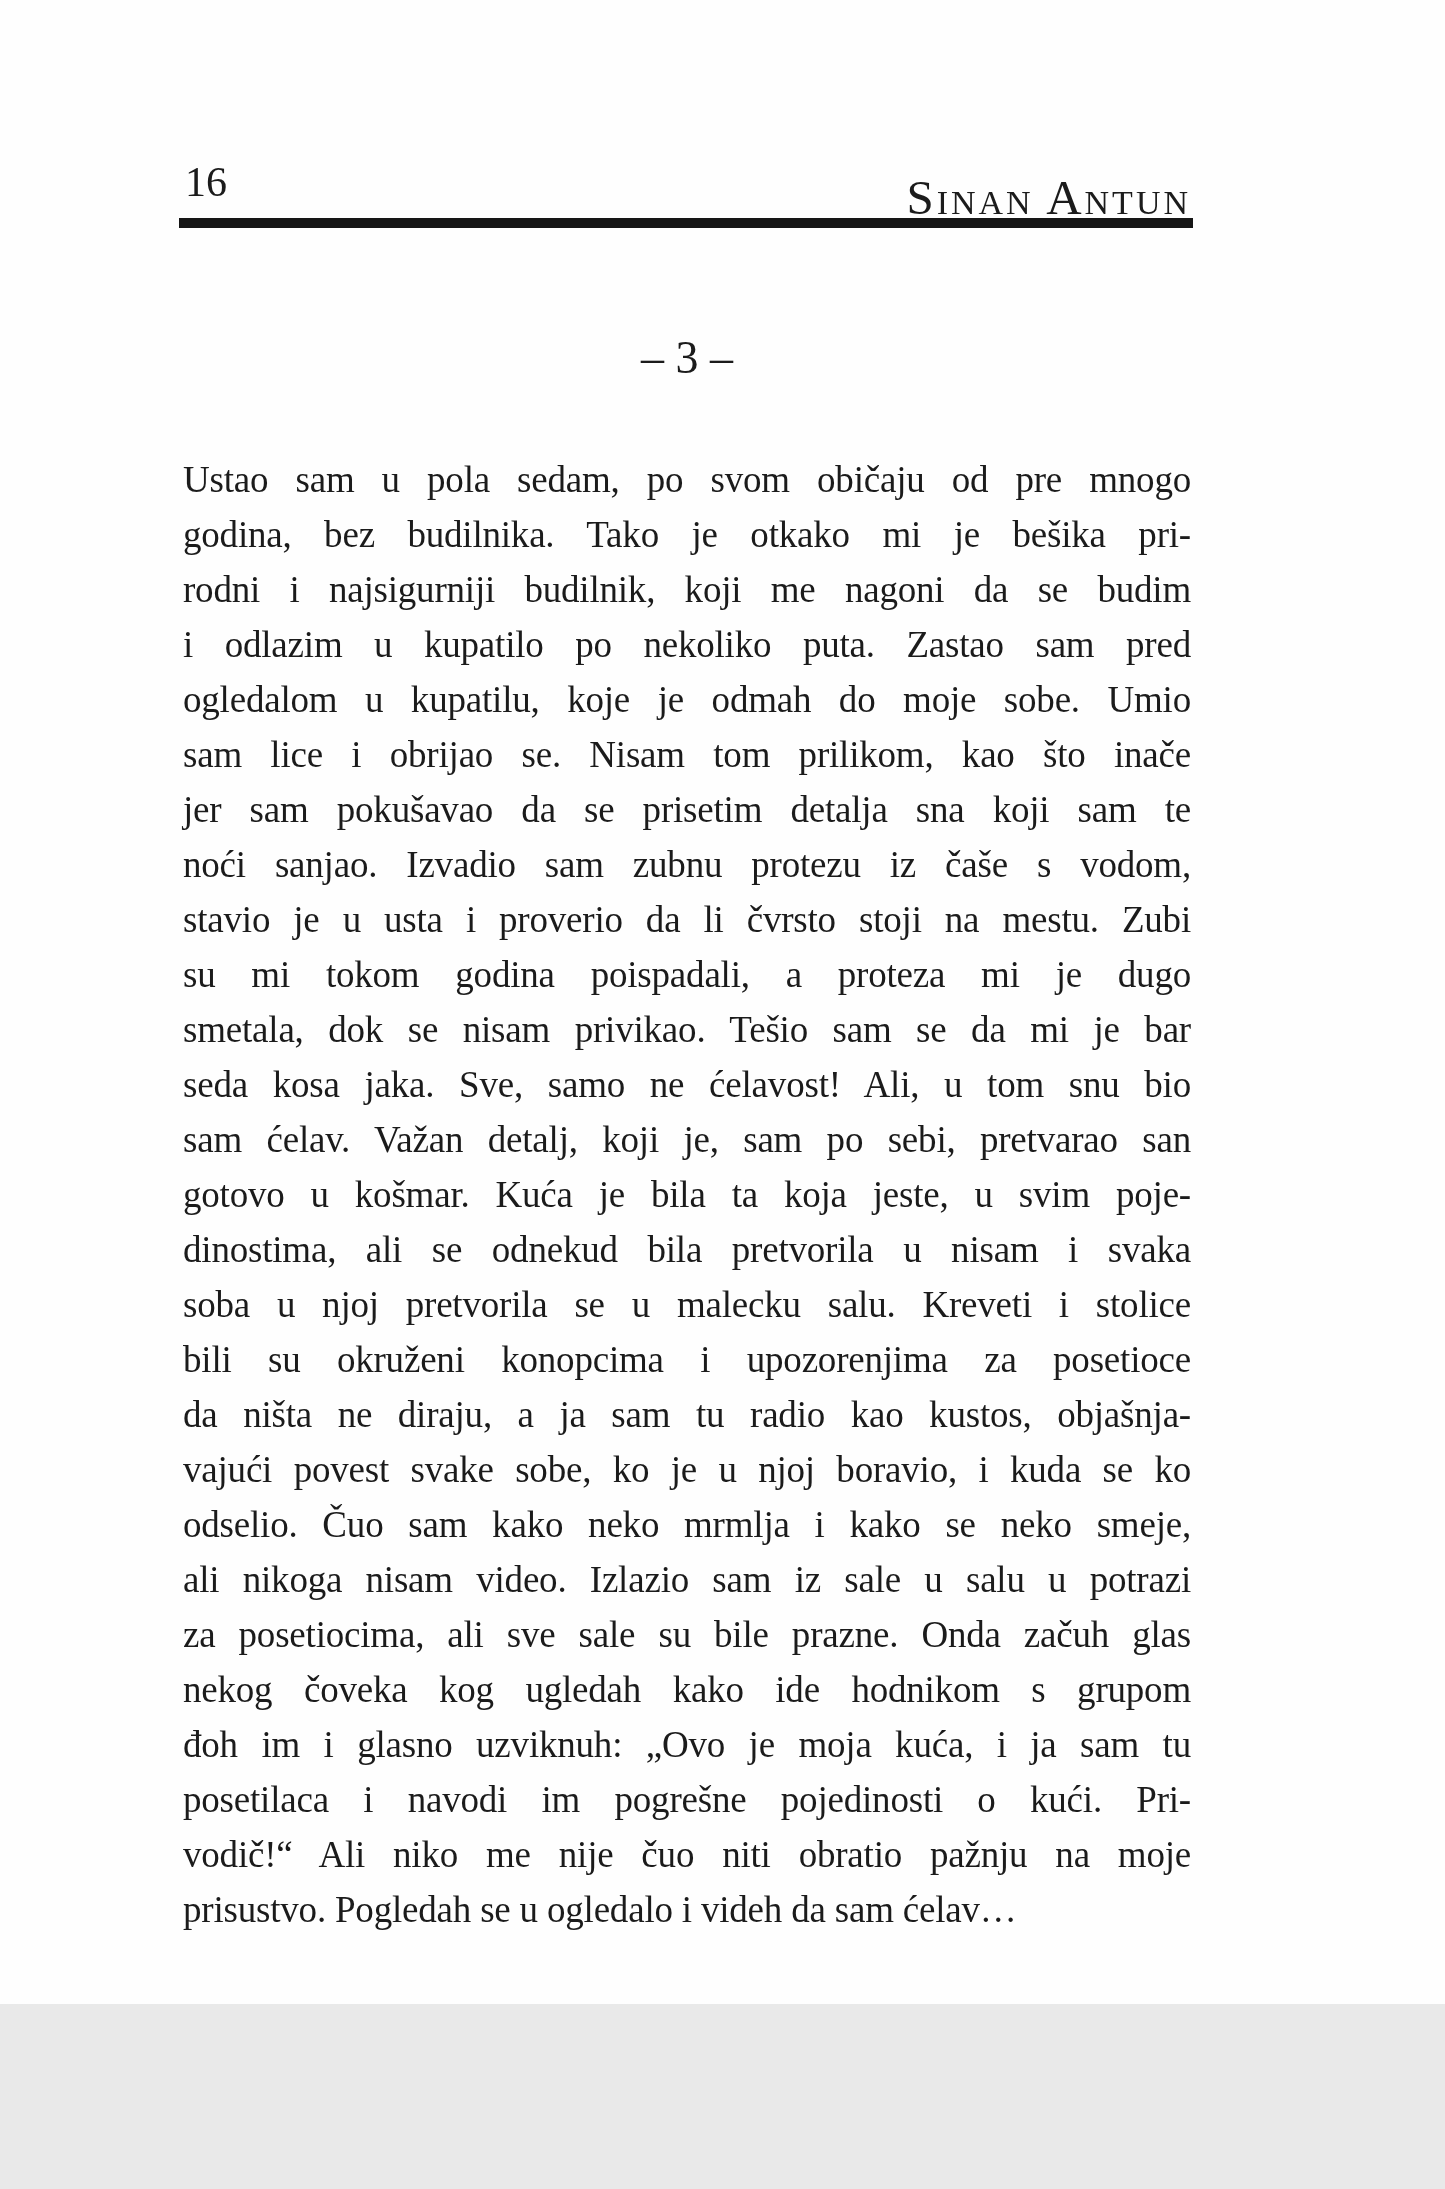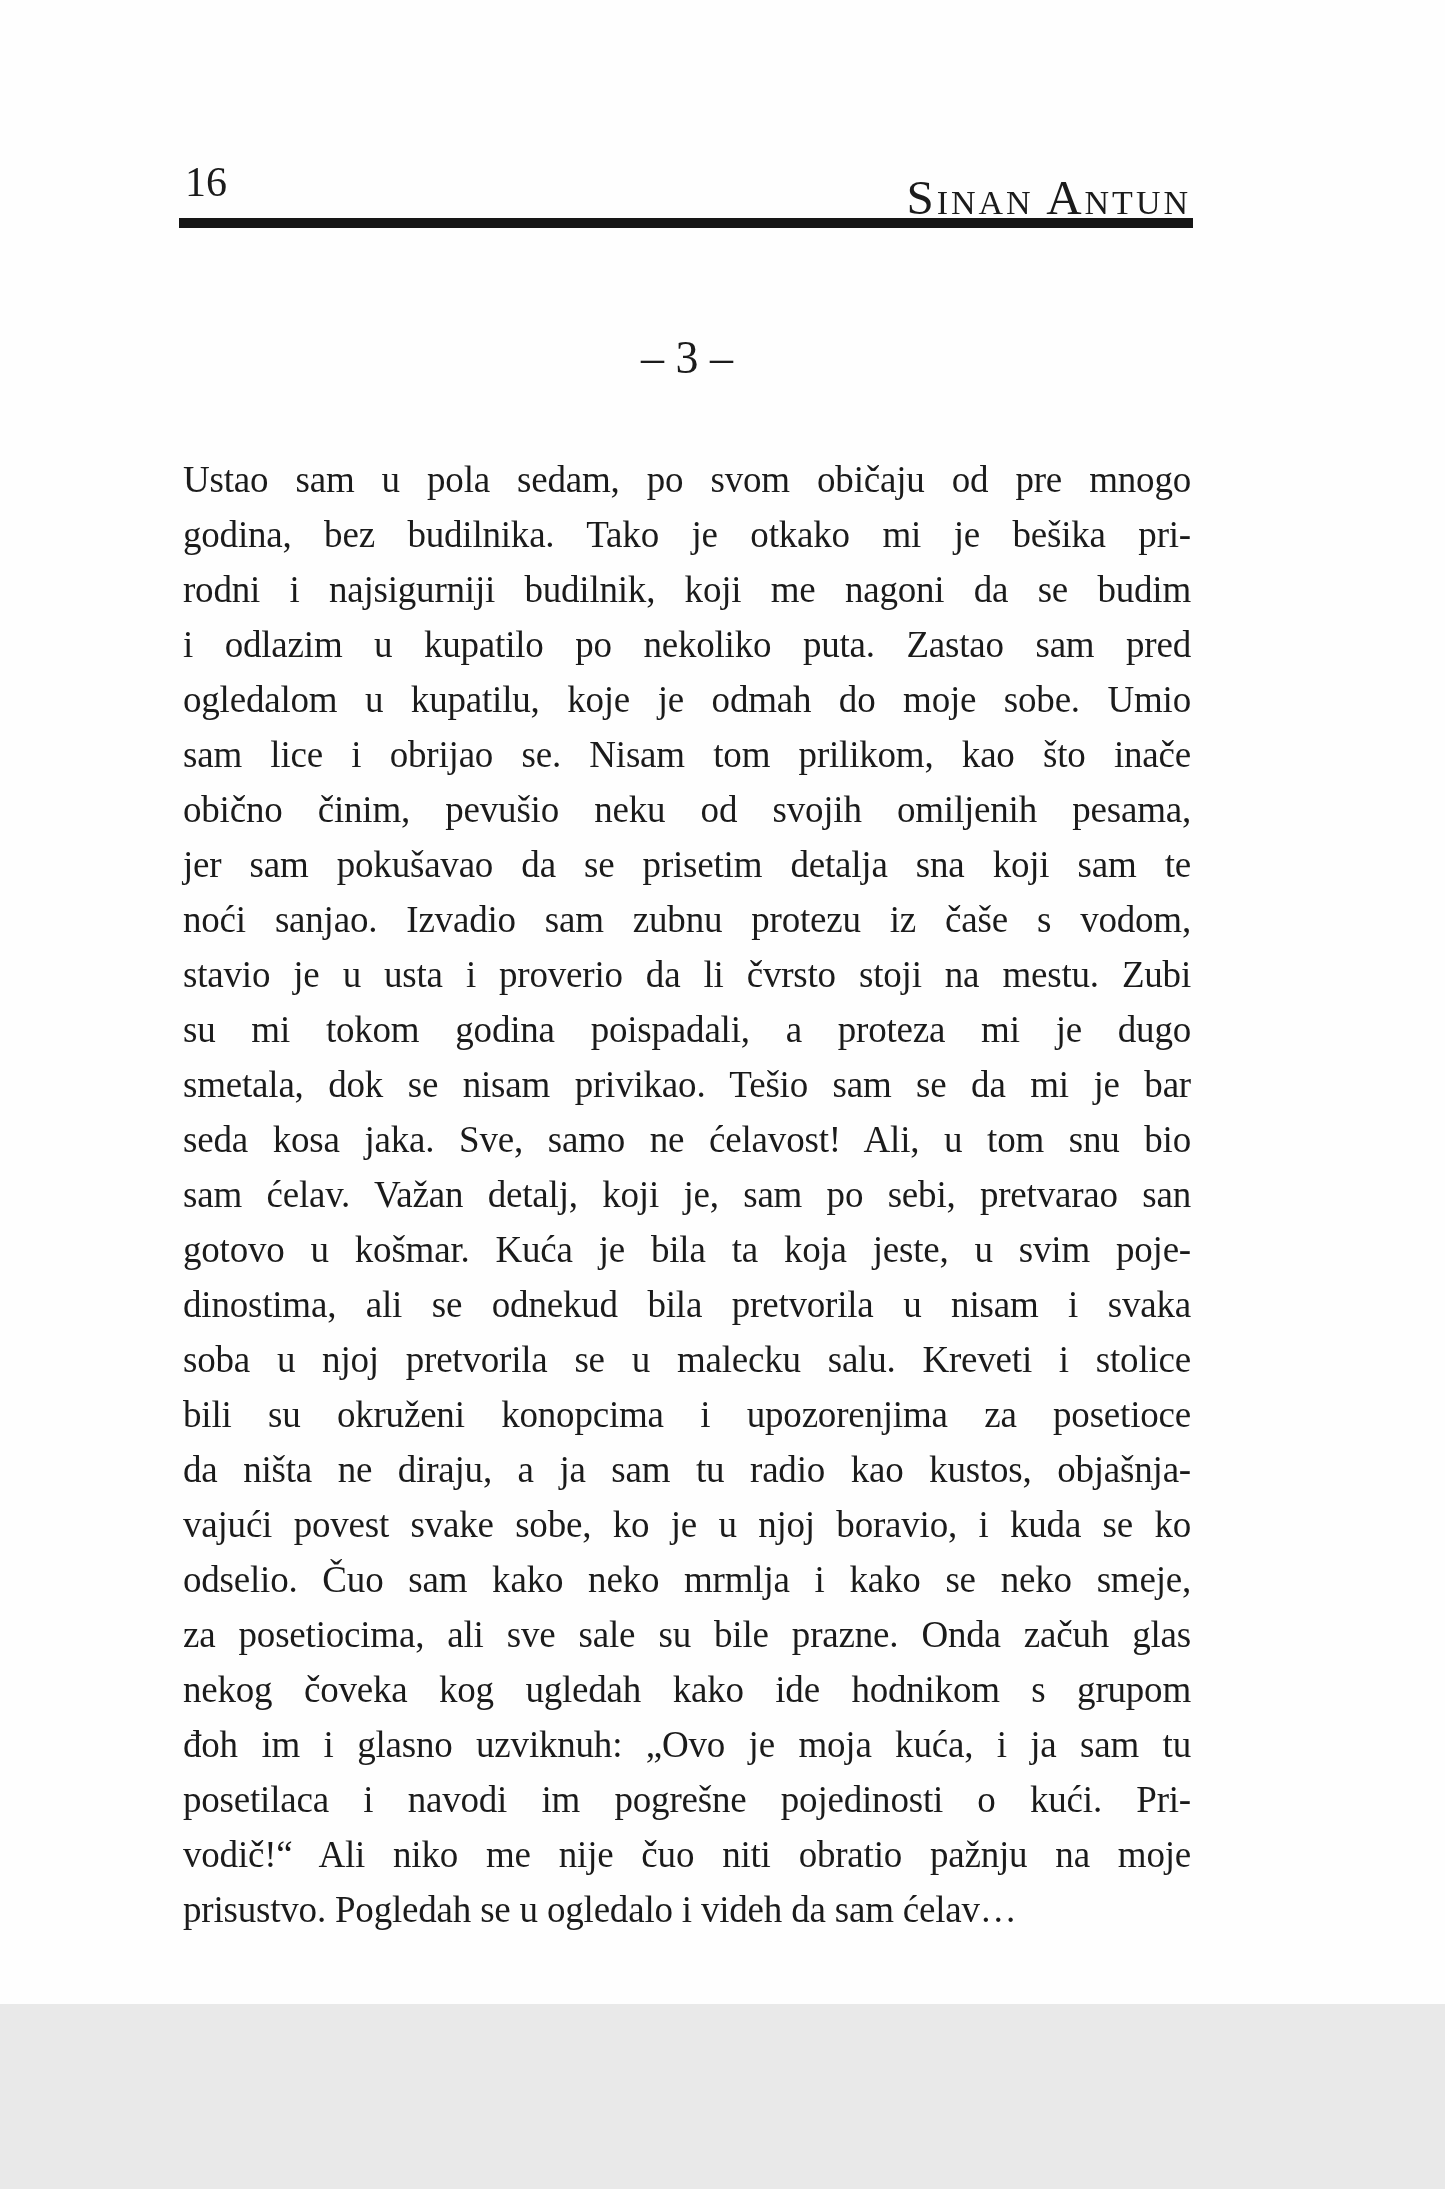--- a/index.html
+++ b/index.html
@@ -98,35 +98,35 @@
 
   <h2 class="chapter">– 3 –</h2>
 
   <div class="bodytext">
     <div class="line">Ustao sam u pola sedam, po svom običaju od pre mnogo</div>
     <div class="line">godina, bez budilnika. Tako je otkako mi je bešika pri-</div>
     <div class="line">rodni i najsigurniji budilnik, koji me nagoni da se budim</div>
     <div class="line">i odlazim u kupatilo po nekoliko puta. Zastao sam pred</div>
     <div class="line">ogledalom u kupatilu, koje je odmah do moje sobe. Umio</div>
     <div class="line">sam lice i obrijao se. Nisam tom prilikom, kao što inače</div>
-    <div class="line">obično činim, pevušio neku od svojih omiljenih pesama,</div>
     <div class="line">jer sam pokušavao da se prisetim detalja sna koji sam te</div>
     <div class="line">noći sanjao. Izvadio sam zubnu protezu iz čaše s vodom,</div>
     <div class="line">stavio je u usta i proverio da li čvrsto stoji na mestu. Zubi</div>
     <div class="line">su mi tokom godina poispadali, a proteza mi je dugo</div>
     <div class="line">smetala, dok se nisam privikao. Tešio sam se da mi je bar</div>
     <div class="line">seda kosa jaka. Sve, samo ne ćelavost! Ali, u tom snu bio</div>
     <div class="line">sam ćelav. Važan detalj, koji je, sam po sebi, pretvarao san</div>
     <div class="line">gotovo u košmar. Kuća je bila ta koja jeste, u svim poje-</div>
     <div class="line">dinostima, ali se odnekud bila pretvorila u nisam i svaka</div>
     <div class="line">soba u njoj pretvorila se u malecku salu. Kreveti i stolice</div>
     <div class="line">bili su okruženi konopcima i upozorenjima za posetioce</div>
     <div class="line">da ništa ne diraju, a ja sam tu radio kao kustos, objašnja-</div>
     <div class="line">vajući povest svake sobe, ko je u njoj boravio, i kuda se ko</div>
     <div class="line">odselio. Čuo sam kako neko mrmlja i kako se neko smeje,</div>
+    <div class="line">ali nikoga nisam video. Izlazio sam iz sale u salu u potrazi</div>
     <div class="line">za posetiocima, ali sve sale su bile prazne. Onda začuh glas</div>
     <div class="line">nekog čoveka kog ugledah kako ide hodnikom s grupom</div>
     <div class="line">đoh im i glasno uzviknuh: „Ovo je moja kuća, i ja sam tu</div>
     <div class="line">posetilaca i navodi im pogrešne pojedinosti o kući. Pri-</div>
     <div class="line">vodič!“ Ali niko me nije čuo niti obratio pažnju na moje</div>
     <div class="line last">prisustvo. Pogledah se u ogledalo i videh da sam ćelav…</div>
   </div>
 
 </div>
 

